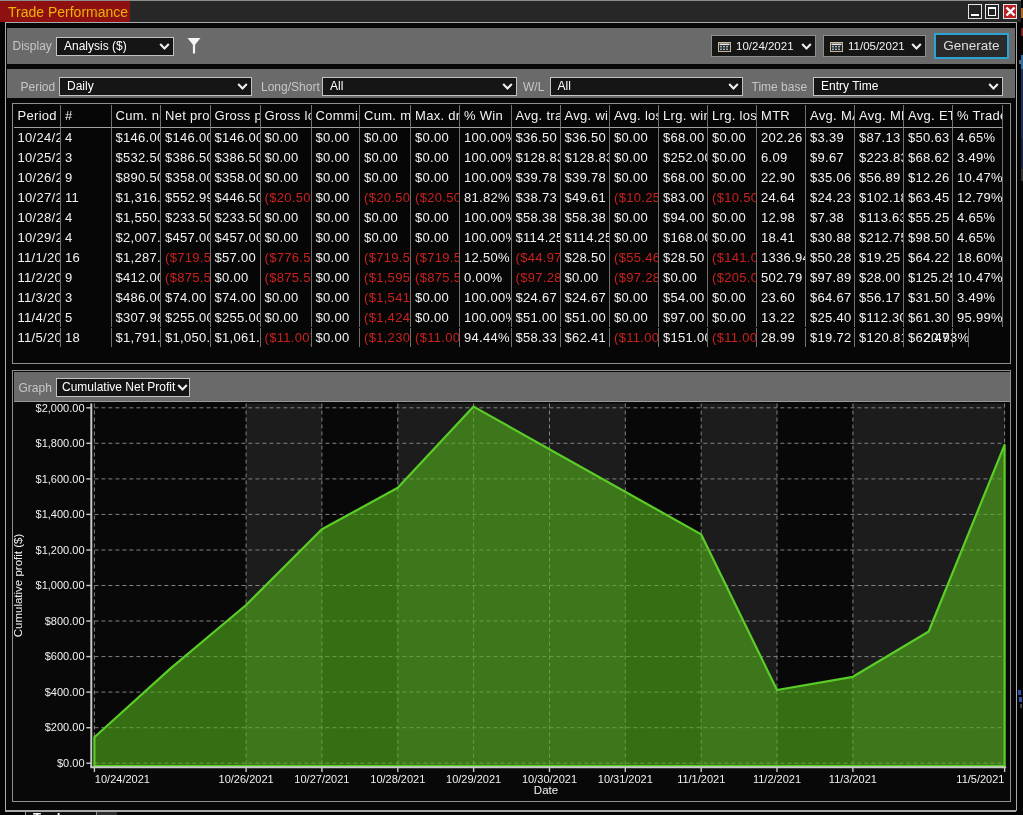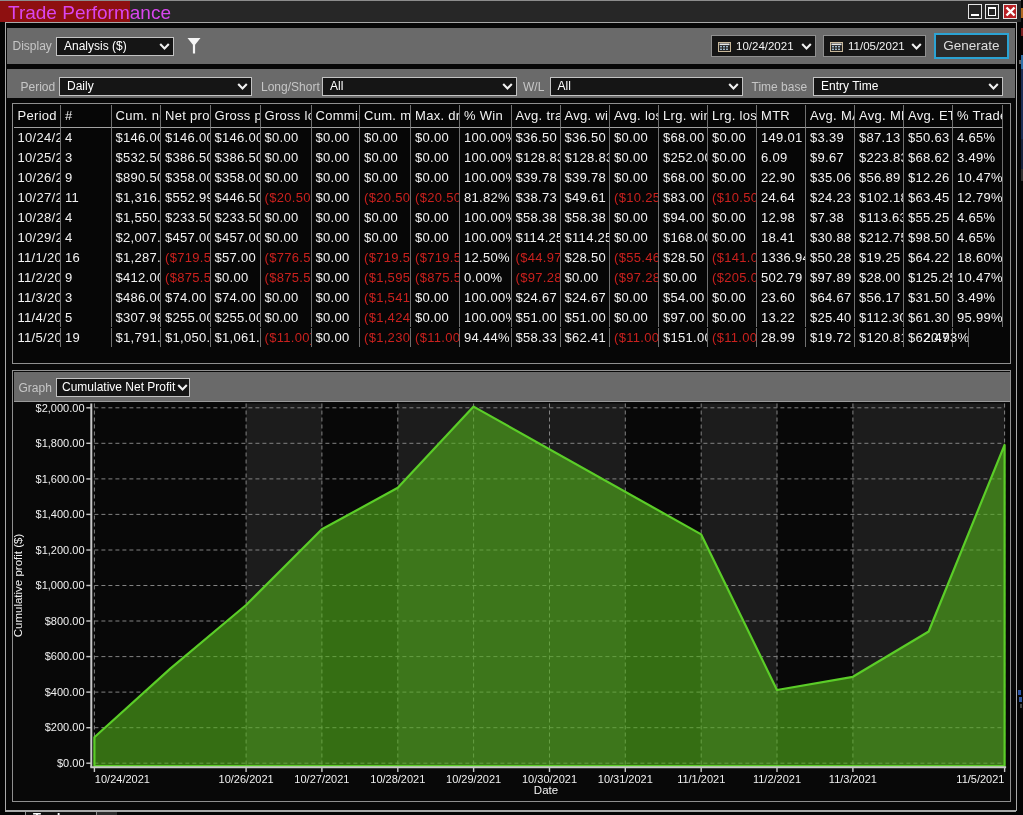--- a/index.html
+++ b/index.html
@@ -9,21 +9,21 @@
 .lbl{position:absolute;color:#c6c6c6;font-size:12px;white-space:nowrap}
 .hc{position:absolute;top:0;height:23.5px;line-height:22.5px;letter-spacing:0.3px;border-right:1px solid #707070;color:#f2f2f2;font-size:13px;padding-left:4px;overflow:hidden;white-space:nowrap;border-bottom:1px solid #a2a2a2}
 .tc{position:absolute;height:19.95px;line-height:19.95px;letter-spacing:0.3px;border-right:1px solid #707070;color:#f2f2f2;font-size:13px;padding-left:4px;overflow:hidden;white-space:nowrap}
 .red{color:#c9211e}
 .al{fill:#f0f0f0;font-size:11px;font-family:"Liberation Sans",sans-serif}
 .at{fill:#f2f2f2;font-size:11.5px;font-family:"Liberation Sans",sans-serif}
 </style></head><body>
 <div class="abs" style="left:0;top:0;width:1021px;height:1px;background:#8d8d8d"></div>
 <div class="abs" style="left:0;top:1px;width:1021px;height:21px;background:#272727"></div>
 <div class="abs" style="left:0;top:1px;width:130px;height:21px;background:#8e1010"></div>
-<div class="abs" style="left:8px;top:3.5px;width:200px;height:17px;color:#d946ef;font-size:19px;line-height:17px">Trade Performance</div>
+<div class="abs" style="left:8px;top:3.5px;width:200px;height:17px;color:#eab308;font-size:14px;line-height:17px">Trade Performance</div>
 <div class="abs" style="left:967.5px;top:4px;width:14px;height:14.5px;background:#242424;border:1px solid #e3e3e3"></div>
 <div class="abs" style="left:970.5px;top:13.5px;width:8px;height:2.5px;background:#fff"></div>
 <div class="abs" style="left:985.3px;top:4px;width:14px;height:14.5px;background:#242424;border:1px solid #e3e3e3"></div>
 <div class="abs" style="left:988.3px;top:7px;width:8px;height:8.5px;border:1.5px solid #fff;border-top-width:2.5px"></div>
 <div class="abs" style="left:1002.8px;top:4px;width:14.5px;height:14.5px;background:#b72025;border:1px solid #e8e8e8"></div>
 <svg class="abs" style="left:1004.5px;top:5.5px" width="11" height="11" viewBox="0 0 11 11">
     <path d="M1.5 1.5 L9.5 9.5 M9.5 1.5 L1.5 9.5" stroke="#fff" stroke-width="2.4"></path>
   </svg>
 <div class="abs" style="left:5px;top:22px;width:1012px;height:789px;border:1.5px solid #a9a9a9;background:#070707"></div>
 <div class="abs" style="left:6.5px;top:27.5px;width:1008.5px;height:36px;background:#6a6a6a"></div>
@@ -121,21 +121,21 @@
 <div class="tc" style="left:247.0px;top:23.5px;width:51.00px">$0.00</div>
 <div class="tc" style="left:298.0px;top:23.5px;width:48.50px">$0.00</div>
 <div class="tc" style="left:346.5px;top:23.5px;width:51.00px">$0.00</div>
 <div class="tc" style="left:397.5px;top:23.5px;width:49.00px">$0.00</div>
 <div class="tc" style="left:446.5px;top:23.5px;width:51.50px">100.00%</div>
 <div class="tc" style="left:498.0px;top:23.5px;width:49.00px">$36.50</div>
 <div class="tc" style="left:547.0px;top:23.5px;width:49.50px">$36.50</div>
 <div class="tc" style="left:596.5px;top:23.5px;width:49.00px">$0.00</div>
 <div class="tc" style="left:645.5px;top:23.5px;width:49.00px">$68.00</div>
 <div class="tc" style="left:694.5px;top:23.5px;width:49.00px">$0.00</div>
-<div class="tc" style="left:743.5px;top:23.5px;width:49.00px">149.01</div>
+<div class="tc" style="left:743.5px;top:23.5px;width:49.00px">202.26</div>
 <div class="tc" style="left:792.5px;top:23.5px;width:49.00px">$3.39</div>
 <div class="tc" style="left:841.5px;top:23.5px;width:49.00px">$87.13</div>
 <div class="tc" style="left:890.5px;top:23.5px;width:49.00px">$50.63</div>
 <div class="tc" style="left:939.5px;top:23.5px;width:49.50px">4.65%</div>
 <div class="tc" style="left:0.0px;top:43.5px;width:47.50px">10/25/2021</div>
 <div class="tc" style="left:47.5px;top:43.5px;width:50.50px">3</div>
 <div class="tc" style="left:98.0px;top:43.5px;width:49.50px">$532.50</div>
 <div class="tc" style="left:147.5px;top:43.5px;width:49.50px">$386.50</div>
 <div class="tc" style="left:197.0px;top:43.5px;width:50.00px">$386.50</div>
 <div class="tc" style="left:247.0px;top:43.5px;width:51.00px">$0.00</div>
@@ -307,21 +307,21 @@
 <div class="tc" style="left:547.0px;top:203.0px;width:49.50px">$51.00</div>
 <div class="tc" style="left:596.5px;top:203.0px;width:49.00px">$0.00</div>
 <div class="tc" style="left:645.5px;top:203.0px;width:49.00px">$97.00</div>
 <div class="tc" style="left:694.5px;top:203.0px;width:49.00px">$0.00</div>
 <div class="tc" style="left:743.5px;top:203.0px;width:49.00px">13.22</div>
 <div class="tc" style="left:792.5px;top:203.0px;width:49.00px">$25.40</div>
 <div class="tc" style="left:841.5px;top:203.0px;width:49.00px">$112.30</div>
 <div class="tc" style="left:890.5px;top:203.0px;width:49.00px">$61.30</div>
 <div class="tc" style="left:939.5px;top:203.0px;width:49.50px">95.99%</div>
 <div class="tc" style="left:0.0px;top:223.0px;width:47.50px">11/5/2021</div>
-<div class="tc" style="left:47.5px;top:223.0px;width:50.50px">19</div>
+<div class="tc" style="left:47.5px;top:223.0px;width:50.50px">18</div>
 <div class="tc" style="left:98.0px;top:223.0px;width:49.50px">$1,791.50</div>
 <div class="tc" style="left:147.5px;top:223.0px;width:49.50px">$1,050.50</div>
 <div class="tc" style="left:197.0px;top:223.0px;width:50.00px">$1,061.50</div>
 <div class="tc red" style="left:247.0px;top:223.0px;width:51.00px">($11.00)</div>
 <div class="tc" style="left:298.0px;top:223.0px;width:48.50px">$0.00</div>
 <div class="tc red" style="left:346.5px;top:223.0px;width:51.00px">($1,230.50)</div>
 <div class="tc red" style="left:397.5px;top:223.0px;width:49.00px">($11.00)</div>
 <div class="tc" style="left:446.5px;top:223.0px;width:51.50px">94.44%</div>
 <div class="tc" style="left:498.0px;top:223.0px;width:49.00px">$58.33</div>
 <div class="tc" style="left:547.0px;top:223.0px;width:49.50px">$62.41</div>

